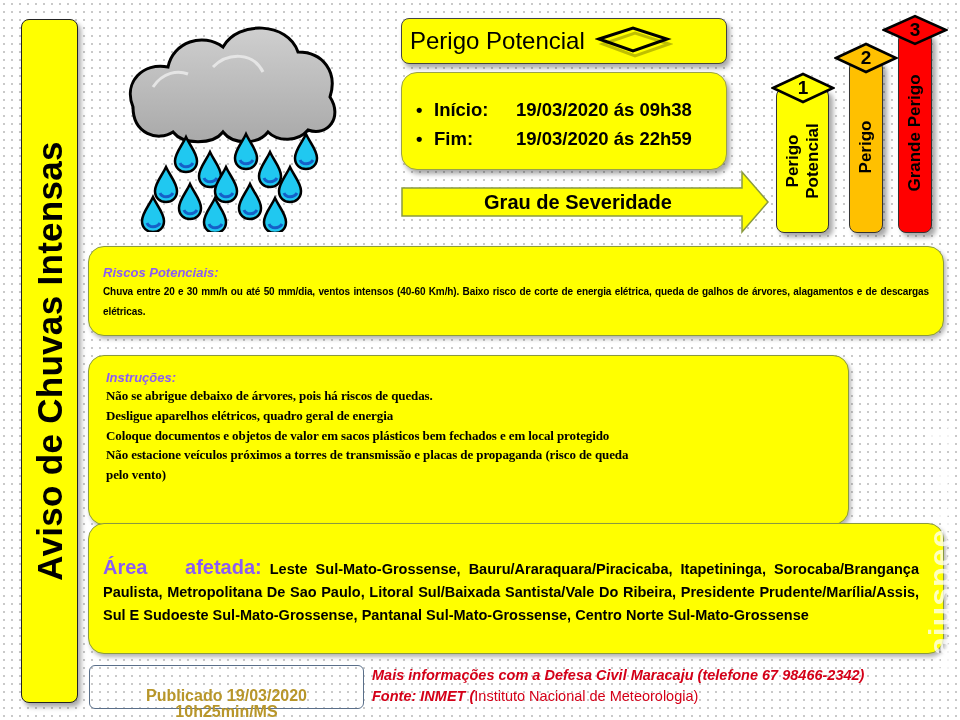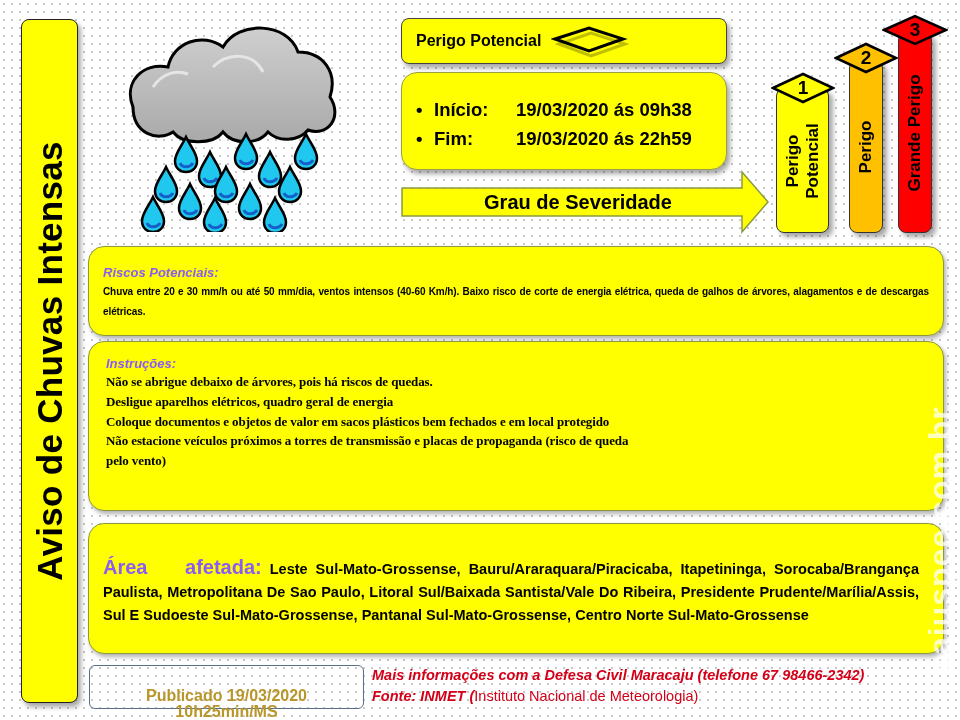--- a/index.html
+++ b/index.html
@@ -28,21 +28,21 @@
 
   
   #cloud { left:118px; top:12px; width:220px; height:220px; }
 
   
   #level-header {
     left:401px; top:18px; width:326px; height:46px;
     border:1.5px solid #444; border-radius:8px; box-sizing:border-box;
     display:flex; align-items:center;
   }
-  #level-header .t { font-weight:bold; font-size:16px; margin-left:14px; }
+  #level-header .t { font-weight:normal; font-size:24px; margin-left:8px; }
   #level-header svg { margin-left:10px; }
 
   #dates-box {
     left:401px; top:72px; width:326px; height:98px;
     border:1.5px solid #9aa14a; border-radius:16px; box-sizing:border-box;
     padding-top:22px;
   }
   .date-row { display:flex; font-weight:bold; font-size:18.5px; line-height:29px; padding-left:14px; }
   .date-row .bullet { width:18px; }
   .date-row .lbl { width:82px; }
@@ -75,21 +75,21 @@
     position:absolute; border:1.5px solid #8a9a40; border-radius:16px; box-sizing:border-box;
     box-shadow: 2px 3px 4px rgba(0,0,0,0.3);
   }
   .red-label { color:#8b5cf6; font-style:italic; font-weight:bold; }
   .narrow { font-family:"Liberation Sans", sans-serif; font-weight:bold; font-size:14px; letter-spacing:-0.1px; }
 
   #risks-box { left:88px; top:246px; width:856px; height:90px; padding:17px 0 0 14px; }
   #risks-box .red-label { font-size:13px; line-height:18px; }
   #risks-box .body { font-size:10px; line-height:20px; text-align:justify; width:826px; }
 
-  #instr-box { left:88px; top:341px; width:856px; height:170px; padding:13px 0 0 17px; }
+  #instr-box { left:88px; top:355px; width:761px; height:170px; padding:13px 0 0 17px; }
   #instr-box .red-label { font-size:13px; line-height:17px; }
   #instr-box .line { font-size:13px; line-height:19.8px; white-space:nowrap;font-family:Liberation Serif, serif; }
 
   #area-box { left:88px; top:523px; width:856px; height:131px; padding:32px 0 0 14px; }
   #area-box .txt { width:816px; font-weight:bold; font-size:14.5px; line-height:23px; text-align:justify; }
   #area-box .red-label { font-style:normal; font-size:20px; word-spacing:28px; }
 
   #published {
     left:89px; top:665px; width:275px; height:44px;
     border:1.5px solid #5a6f8a; border-radius:6px; box-sizing:border-box;

